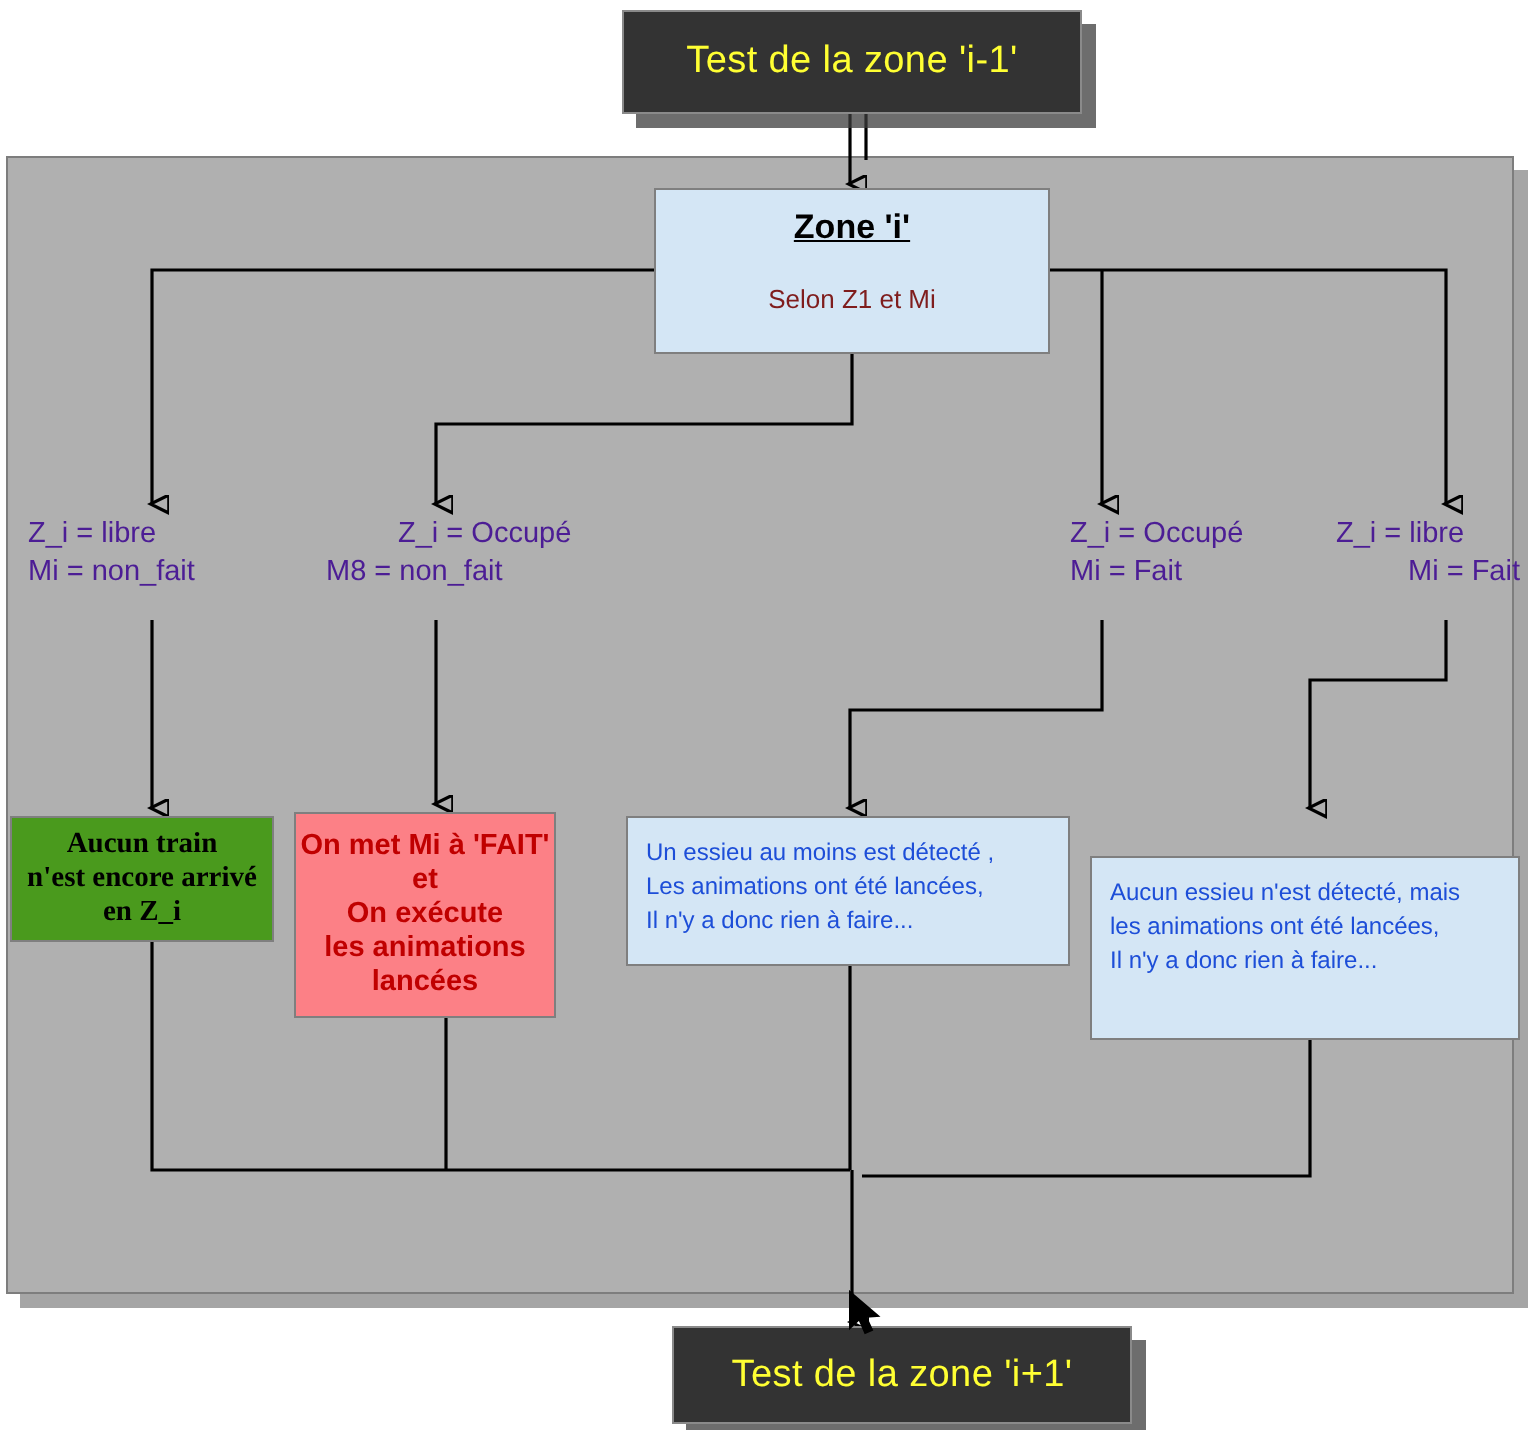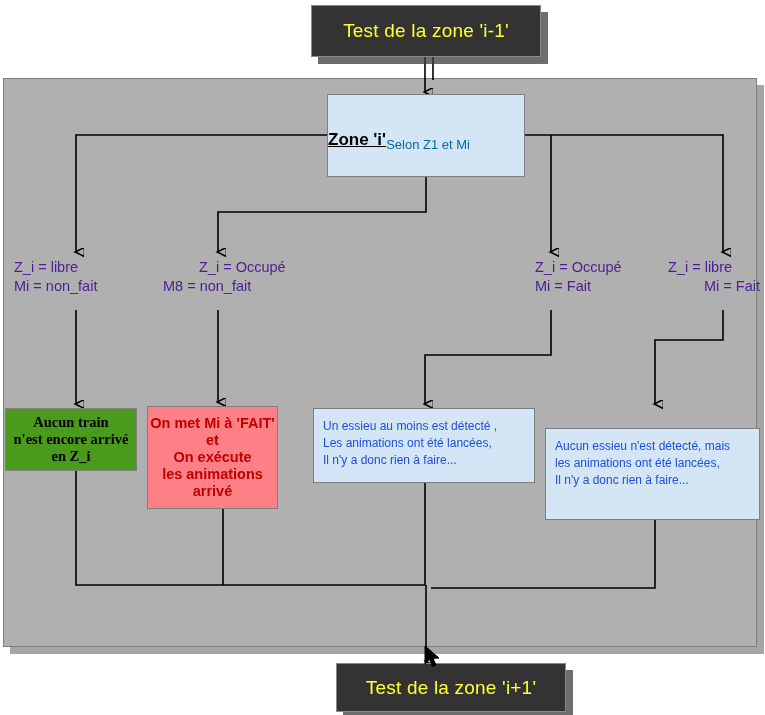--- a/index.html
+++ b/index.html
@@ -28,24 +28,24 @@
   }
 
   
   .box{position:absolute;box-sizing:border-box;z-index:4;}
 
   .blue{background:#d4e6f5;border:1px solid #7f7f7f;}
   .green{background:#4a9a1d;border:1px solid #7f7f7f;font-family:Liberation Serif, serif;}
   .pink{background:#fc8086;border:1px solid #7f7f7f;}
 
   #zone-box{left:327px;top:94px;width:198px;height:83px;
-            display:flex;align-items:center;}
+            display:flex;flex-direction:column;align-items:center;}
   #zone-title{margin-top:9px;font-size:17px;font-weight:bold;color:#000;
               text-decoration:underline;}
-  #zone-sub{margin-top:18px;font-size:13px;color:#0369a1;}
+  #zone-sub{margin-top:18px;font-size:13px;color:#7f1d1d;}
 
   #green-box{left:5px;top:408px;width:132px;height:63px;
              display:flex;align-items:center;justify-content:center;}
   #green-box .txt{font-size:14.5px;font-weight:bold;color:#000;
                   text-align:center;line-height:1.15;}
 
   #pink-box{left:147px;top:406px;width:131px;height:103px;
             display:flex;align-items:center;justify-content:center;}
   #pink-box .txt{font-size:14.5px;font-weight:bold;color:#c00000;
                  text-align:center;line-height:1.18;}
@@ -148,21 +148,21 @@
       <div>en Z_i</div>
     </div>
   </div>
 
   <div class="box pink" id="pink-box">
     <div class="txt">
       <div>On met Mi à 'FAIT'</div>
       <div>et</div>
       <div>On exécute</div>
       <div>les animations</div>
-      <div>arrivé</div>
+      <div>lancées</div>
     </div>
   </div>
 
   <div class="box blue note" id="blue-box-1">
     <div class="txt">
       <div>Un essieu au moins est détecté ,</div>
       <div>Les animations ont été lancées,</div>
       <div>Il n'y a donc rien à faire...</div>
     </div>
   </div>

